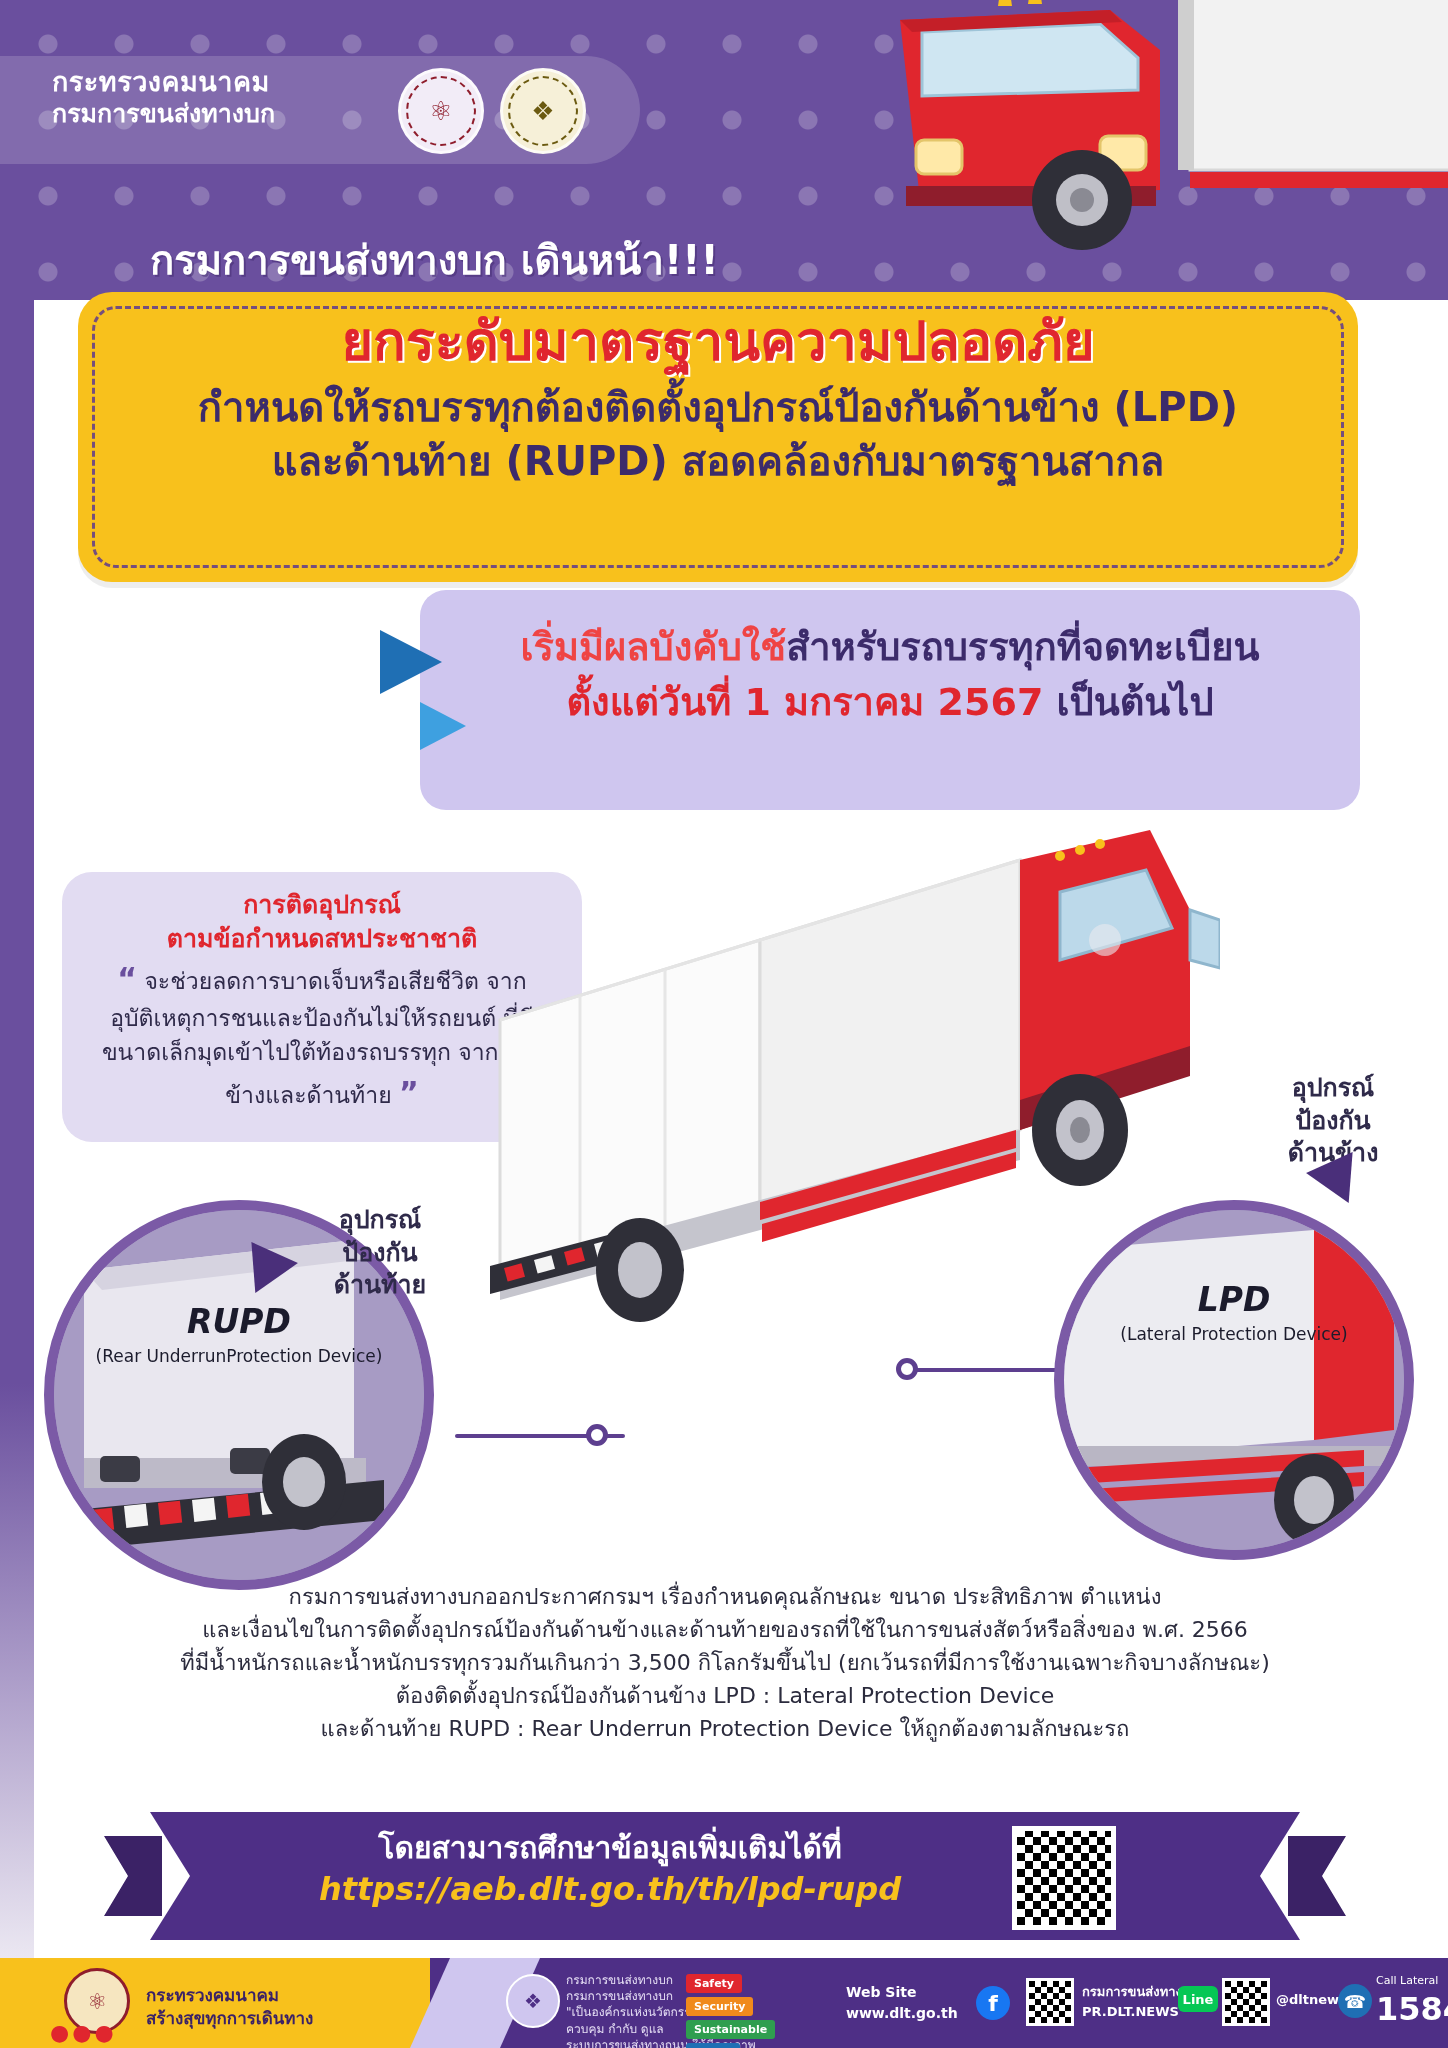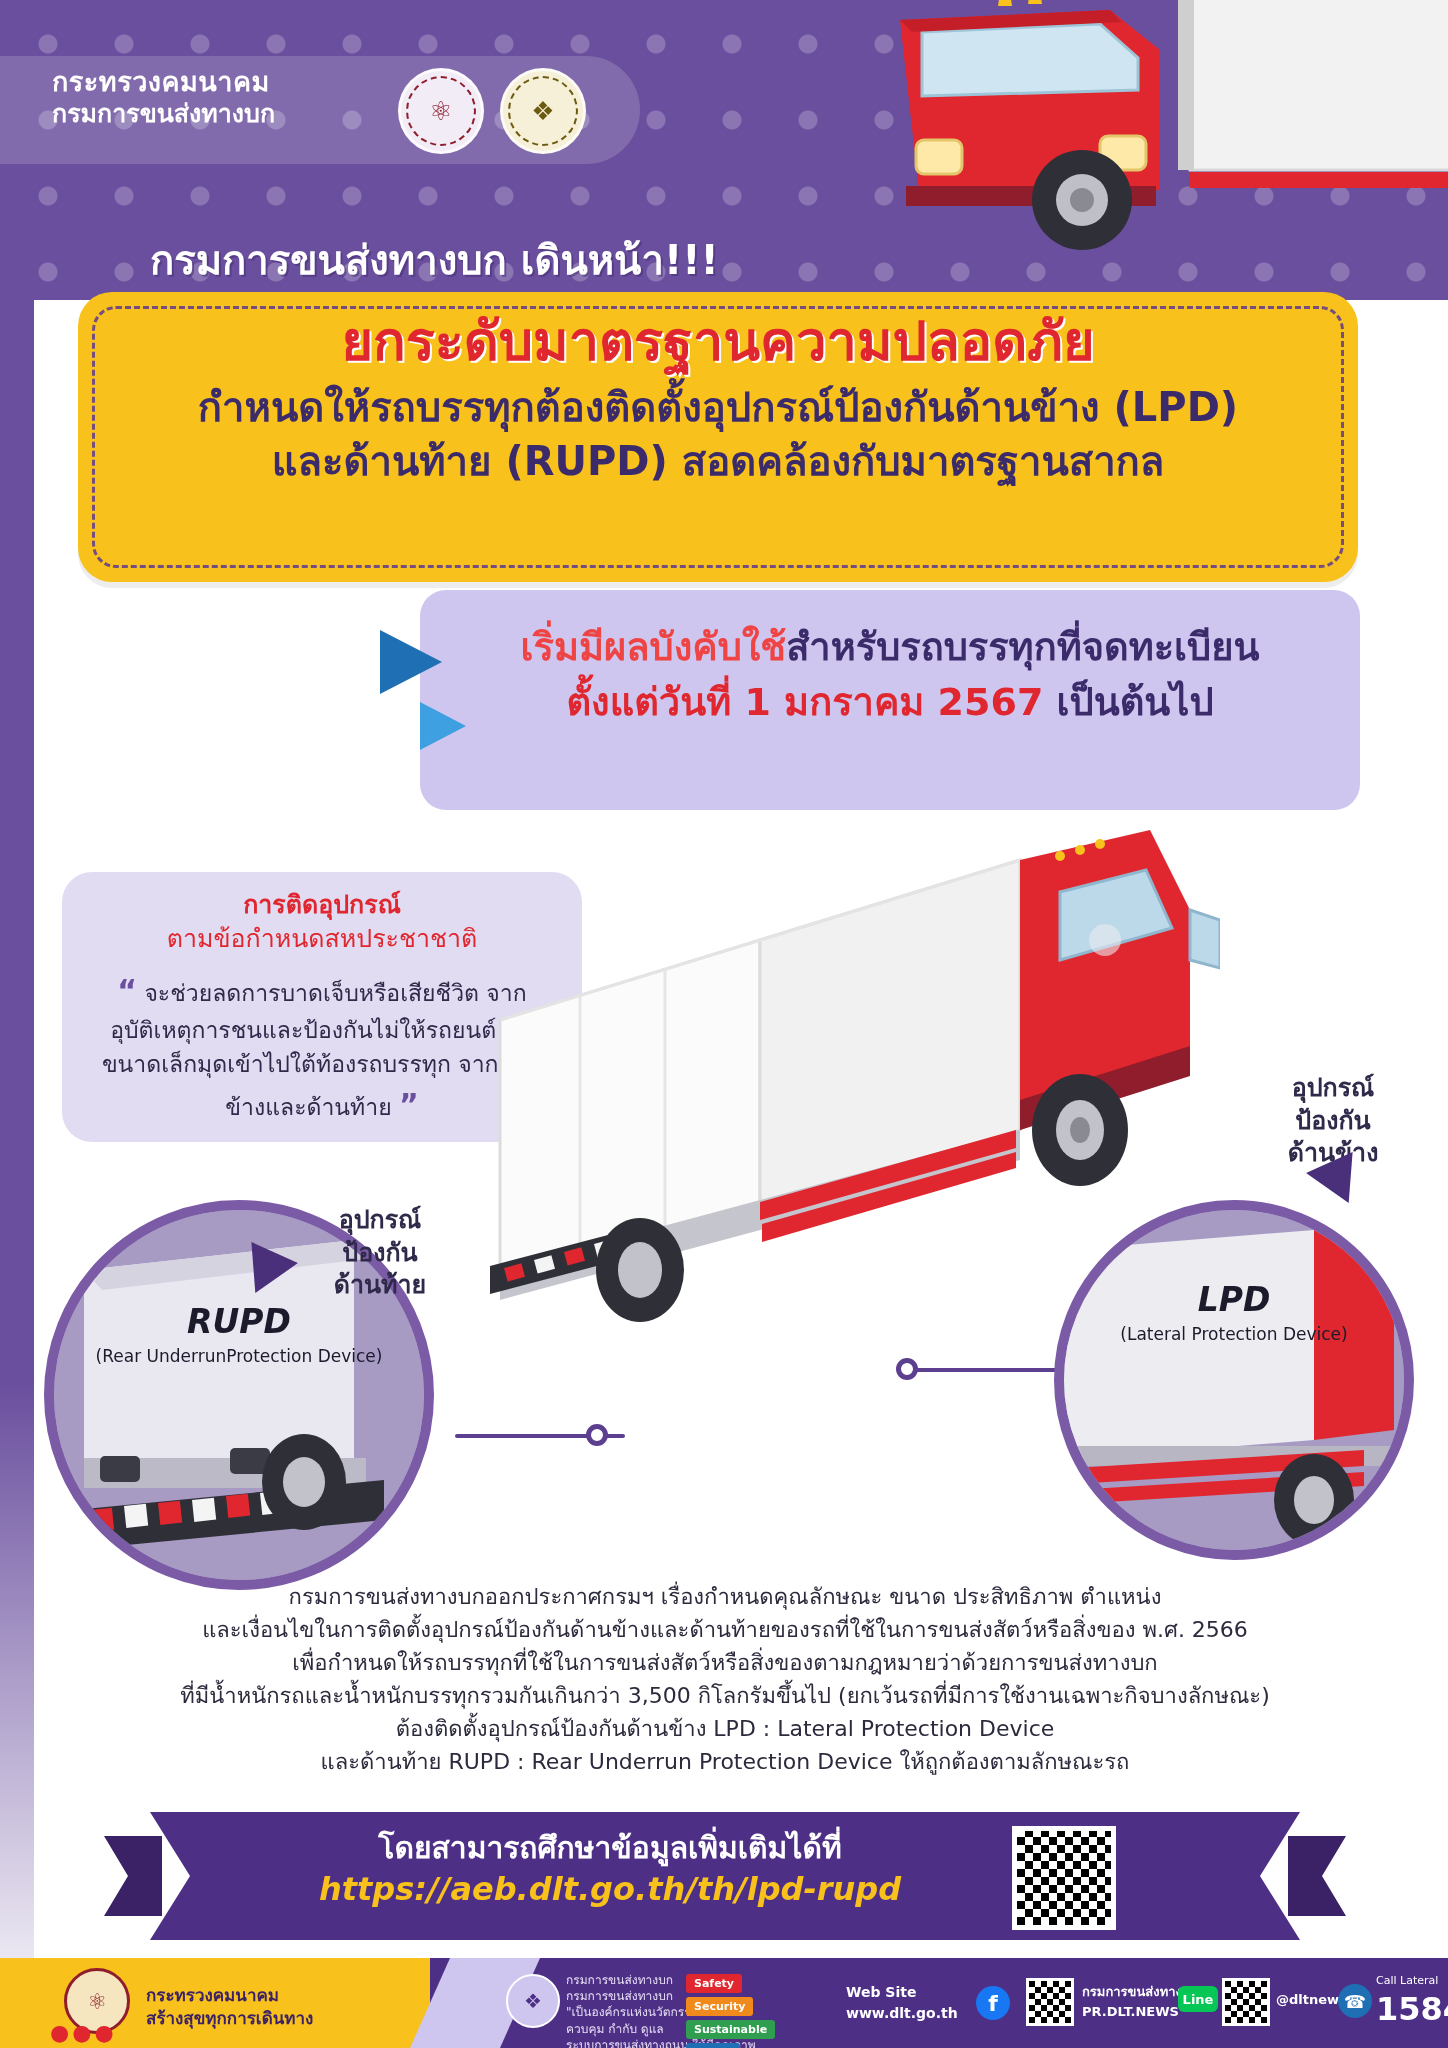--- a/index.html
+++ b/index.html
@@ -124,21 +124,21 @@
     border-left: 46px solid #3ea0e0;
   }
 
   
   .quote-box {
     position: absolute; left: 62px; top: 872px; width: 520px; height: 270px;
     background: #e2dcf2; border-radius: 30px;
   }
   .quote-inner { position: absolute; left: 62px; top: 888px; width: 520px; text-align: center; padding: 0 26px; }
   .quote-inner .qh1 { font-size: 25px; font-weight: bold; color: #e0262e; line-height: 1.35; }
-  .quote-inner .qh2 { font-size: 25px; font-weight: normal; color: #e0262e; line-height: 1.35; margin-bottom: 12px; }
+  .quote-inner .qh2 { font-size: 25px; font-weight: bold; color: #e0262e; line-height: 1.35; margin-bottom: 0; }
   .quote-inner .qt { font-size: 23px; color: #2f2a4a; line-height: 1.5; }
   .qmark { color: #6a4f9e; font-size: 30px; font-weight: bold; }
 
   
   .truck-wrap { position: absolute; left: 460px; top: 800px; width: 760px; height: 560px; }
 
   
   .circle {
     position: absolute; border-radius: 50%; overflow: hidden;
     border: 10px solid #7b5aa6;
@@ -454,21 +454,20 @@
   <div class="callout callout-side">
     <div>อุปกรณ์</div>
     <div>ป้องกัน</div>
     <div>ด้านข้าง</div>
   </div>
   <div class="cal-arrow cal-arrow-side"></div>
 
   <div class="body-text">
     <div>กรมการขนส่งทางบกออกประกาศกรมฯ เรื่องกำหนดคุณลักษณะ ขนาด ประสิทธิภาพ ตำแหน่ง</div>
     <div>และเงื่อนไขในการติดตั้งอุปกรณ์ป้องกันด้านข้างและด้านท้ายของรถที่ใช้ในการขนส่งสัตว์หรือสิ่งของ พ.ศ. 2566</div>
-    <div>เพื่อกำหนดให้รถบรรทุกที่ใช้ในการขนส่งสัตว์หรือสิ่งของตามกฎหมายว่าด้วยการขนส่งทางบก</div>
     <div>ที่มีน้ำหนักรถและน้ำหนักบรรทุกรวมกันเกินกว่า 3,500 กิโลกรัมขึ้นไป (ยกเว้นรถที่มีการใช้งานเฉพาะกิจบางลักษณะ)</div>
     <div>ต้องติดตั้งอุปกรณ์ป้องกันด้านข้าง LPD : Lateral Protection Device</div>
     <div>และด้านท้าย RUPD : Rear Underrun Protection Device ให้ถูกต้องตามลักษณะรถ</div>
   </div>
 
   <div class="ribbon-tail-l"></div>
   <div class="ribbon-tail-r"></div>
   <div class="ribbon"></div>
   <div class="ribbon-text">
     <div class="r1">โดยสามารถศึกษาข้อมูลเพิ่มเติมได้ที่</div>

